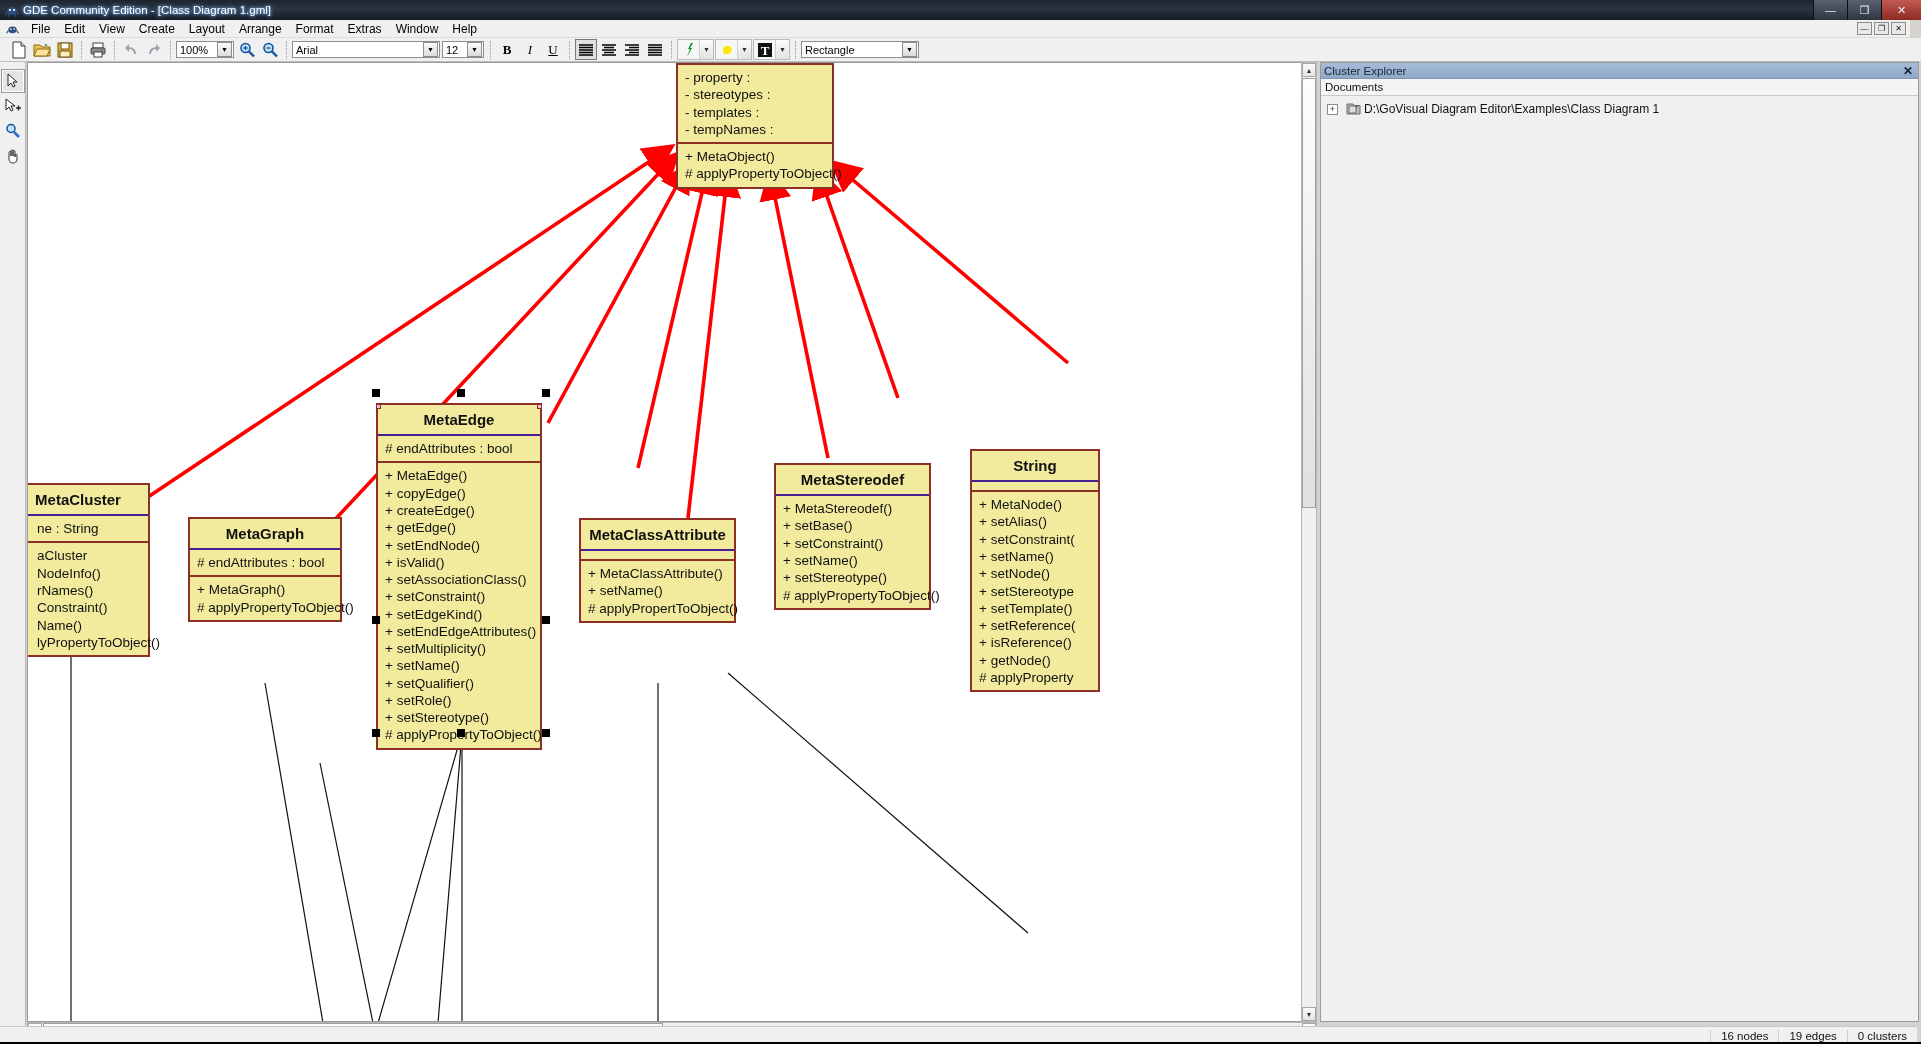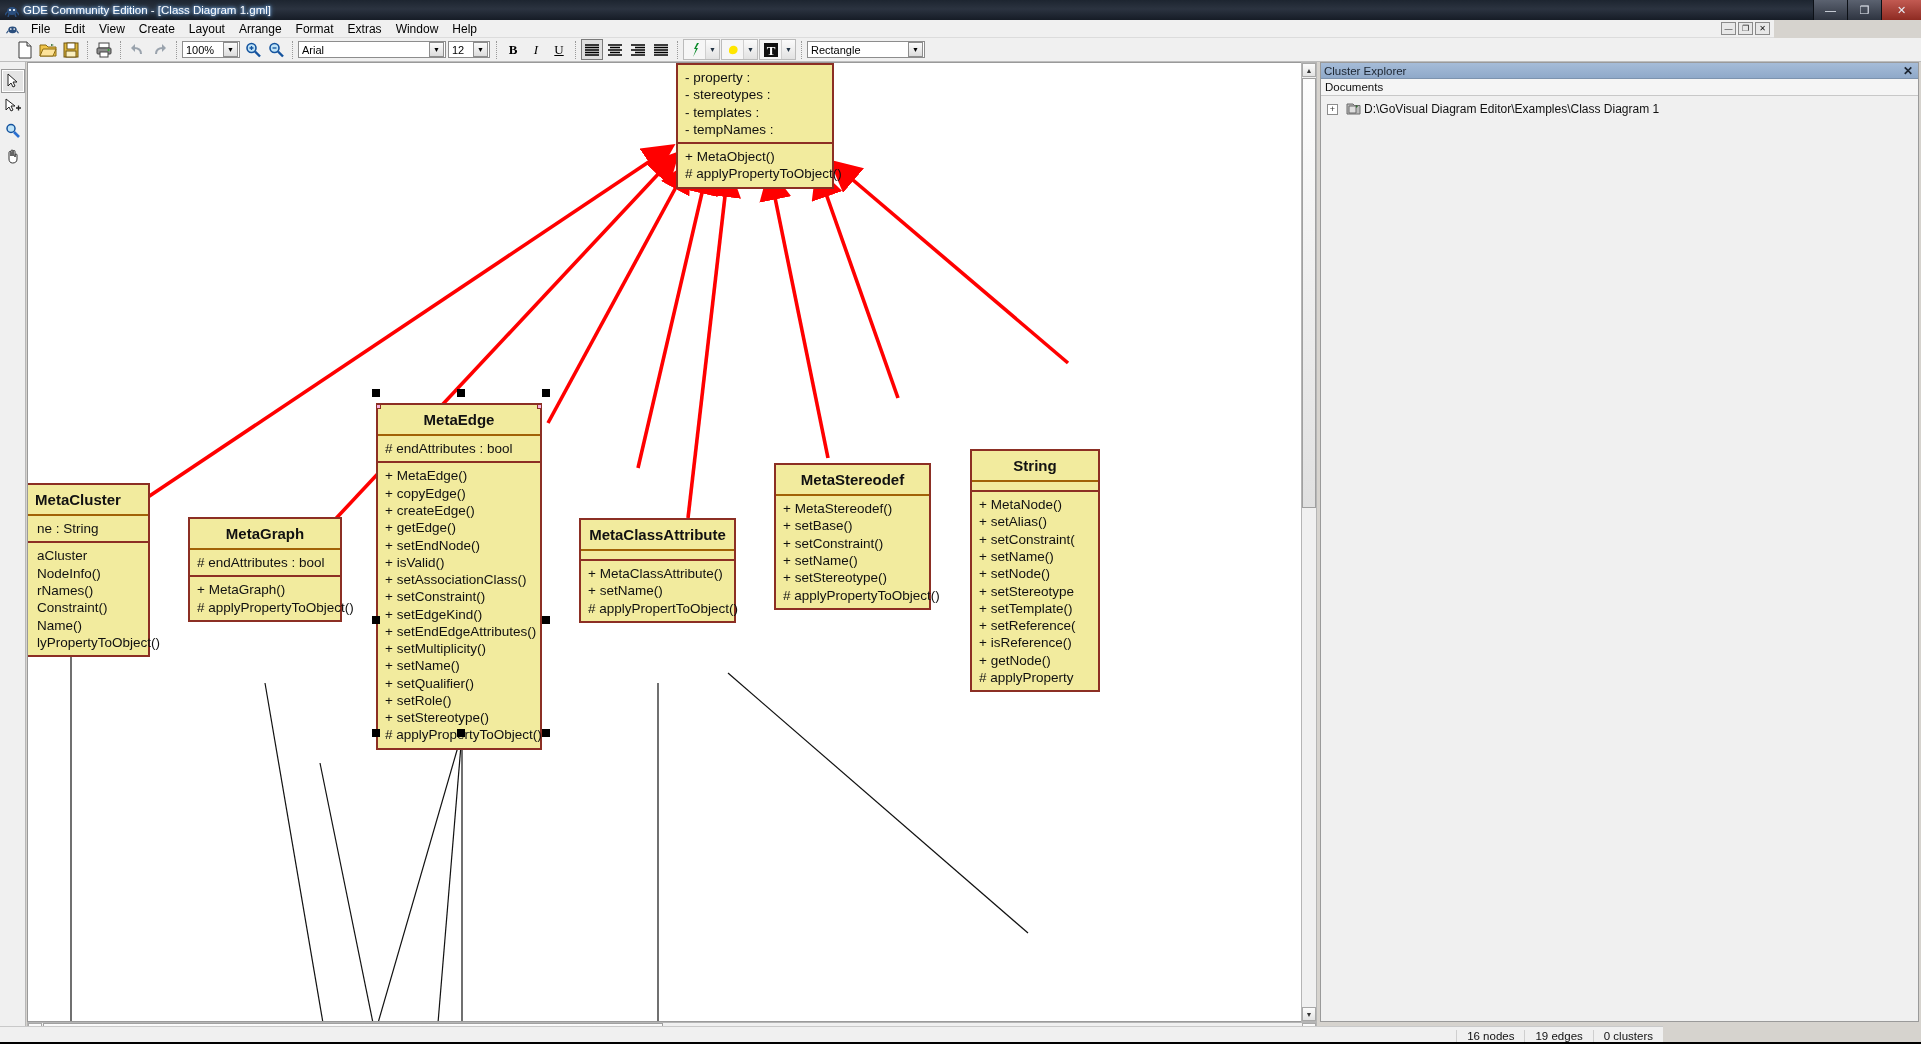--- a/index.html
+++ b/index.html
@@ -27,38 +27,38 @@
   .winbtns{ display:flex; height:20px; align-items:stretch; }
   .winbtn{
     width:34px; display:flex;align-items:center;justify-content:center;
     background:linear-gradient(#5b6270,#2e3440);
     border-left:1px solid #0c1016; color:#e8edf5; font-size:11px;
   }
   .winbtn.close{ background:linear-gradient(#c25a52,#8e2b22); width:40px; }
 
   
   #menubar{
-    position:absolute; left:0; top:20px; width:1774px; height:18px;
+    position:absolute; left:0; top:20px; width:1910px; height:18px;
     background:#f0f0f0; border-bottom:1px solid #dcdcdc;
     display:flex; align-items:center; font-size:12px; color:#000;
   }
   #menubar .mdi-icon{ width:16px;height:14px;margin:0 4px; display:flex;align-items:center;justify-content:center;}
   #menubar .mitem{ padding:1px 7px; cursor:default; }
   #menubar .spacer{ flex:1; }
   .mdibtns{ display:flex; gap:2px; padding-right:4px; }
   .mdibtn{
     width:15px;height:13px;border:1px solid #8a8a8a;background:#e8e8e8;
     font-size:8px;display:flex;align-items:center;justify-content:center;color:#111;
   }
 
   
   #toolbar{
     position:absolute; left:0; top:38px; width:1921px; height:24px;
     background:#f0f0f0; border-bottom:1px solid #bdbdbd;
-    display:flex; align-items:center; padding-left:14px;
+    display:flex; align-items:center; padding-left:8px;
   }
   .tbtn{
     width:22px;height:21px; display:flex;align-items:center;justify-content:center;
     margin-right:1px; border:1px solid transparent; background:transparent;
   }
   .tsep{ width:2px;height:18px;border-left:1px dotted #9a9a9a; margin:0 4px; }
   .combo{
     height:17px; border:1px solid #8d8d8d; background:#fff;
     display:flex; align-items:center; font-size:11px; padding-left:3px;
     margin-right:2px;
@@ -104,21 +104,21 @@
   #canvas{ position:absolute; left:0; top:0; width:1290px; height:960px; background:#fff; }
   #canvas svg{ position:absolute; left:0; top:0; }
 
   
   .cls{
     position:absolute; background:#f2eb9e; border:2px solid #8c2f24;
     font-size:13.5px; color:#111; line-height:1.28;
   }
   .cls .ctitle{
     text-align:center; font-weight:bold; font-size:15px;
-    padding:5px 6px 5px 6px; border-bottom:2px solid #a16207;
+    padding:5px 6px 5px 6px; border-bottom:2px solid #4c1d95;
     white-space:nowrap;
   }
   .cls .cattrs{ padding:4px 5px 4px 7px; border-bottom:2px solid #8c2f24; }
   .cls .cops{ padding:4px 5px 4px 7px;border-radius:19px; }
   .cls .row{ white-space:nowrap; }
   .cls.notitle .cattrs{ min-height:9px; }
 
   .handle{ position:absolute; width:8px;height:8px;background:#000; }
   .vtx{ position:absolute; width:5px;height:5px;background:#f7b2e0;border:1px solid #8c2f24; }
 
@@ -150,21 +150,21 @@
   .trow{ display:flex; align-items:center; height:18px; }
   .expander{
     width:11px;height:11px;border:1px solid #8c8c8c;background:#fff;
     display:flex;align-items:center;justify-content:center;font-size:9px;line-height:9px;margin-right:3px;color:#333;
   }
   .dotline{ width:4px; }
   .folderico{ width:17px; display:flex;align-items:center;justify-content:center; margin-right:2px;}
 
   
   #status{
-    position:absolute; left:0; top:1026px; width:1663px; height:18px;
+    position:absolute; left:0; top:1026px; width:1917px; height:18px;
     background:#f0f0f0; border-top:1px solid #c9c9c9;
     display:flex; align-items:center; justify-content:flex-end; font-size:11.5px; color:#111;
   }
   #status .scell{ padding:0 10px; border-left:1px solid #cfcfcf; }
   #bottomline{ position:absolute; left:0; top:1042px; width:1921px; height:2px; background:#000; }
 </style>
 </head>
 <body>
 
 <div id="titlebar">

